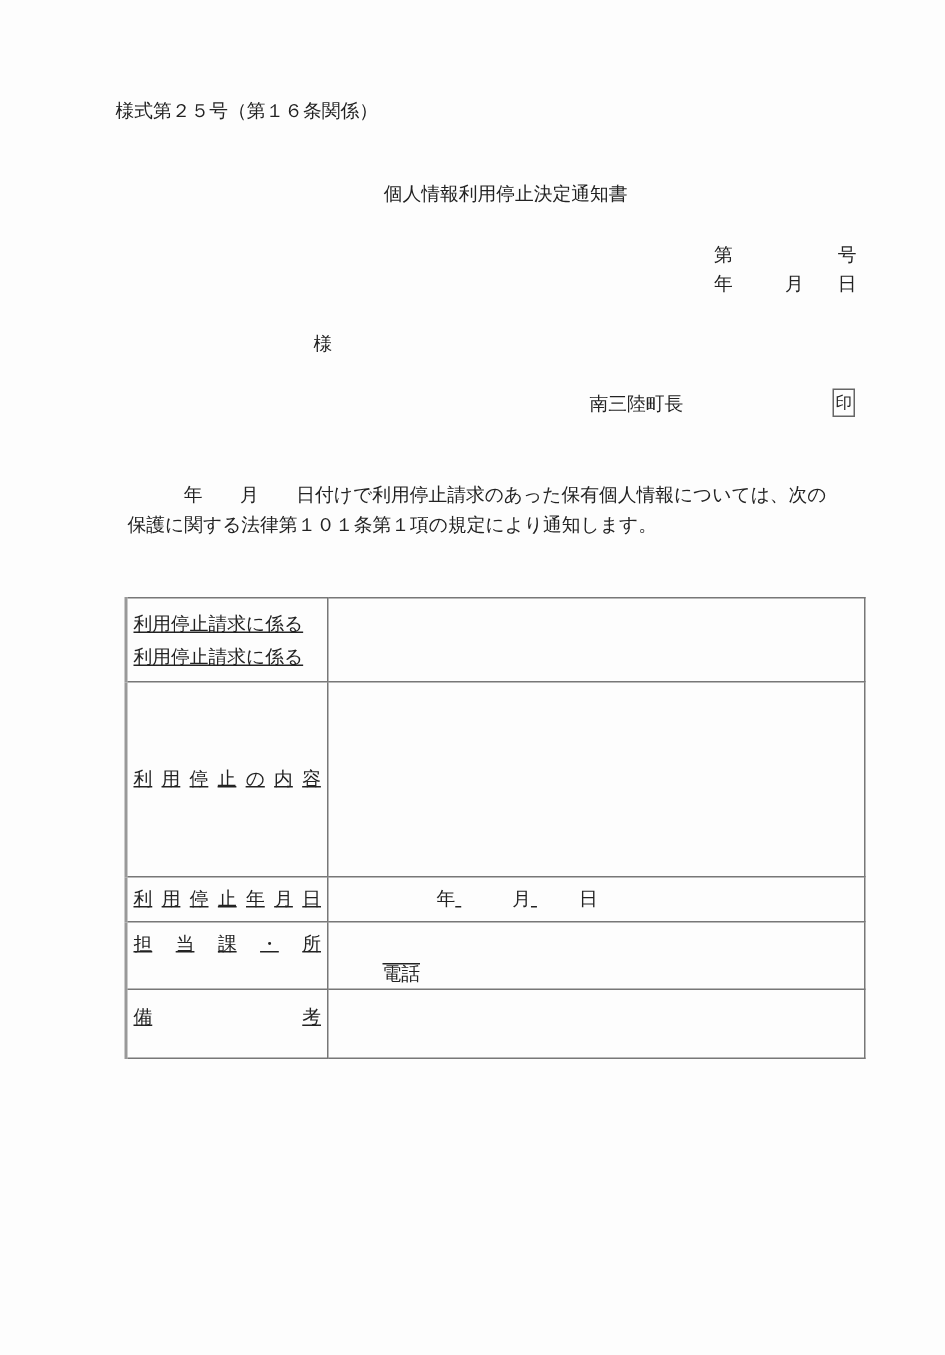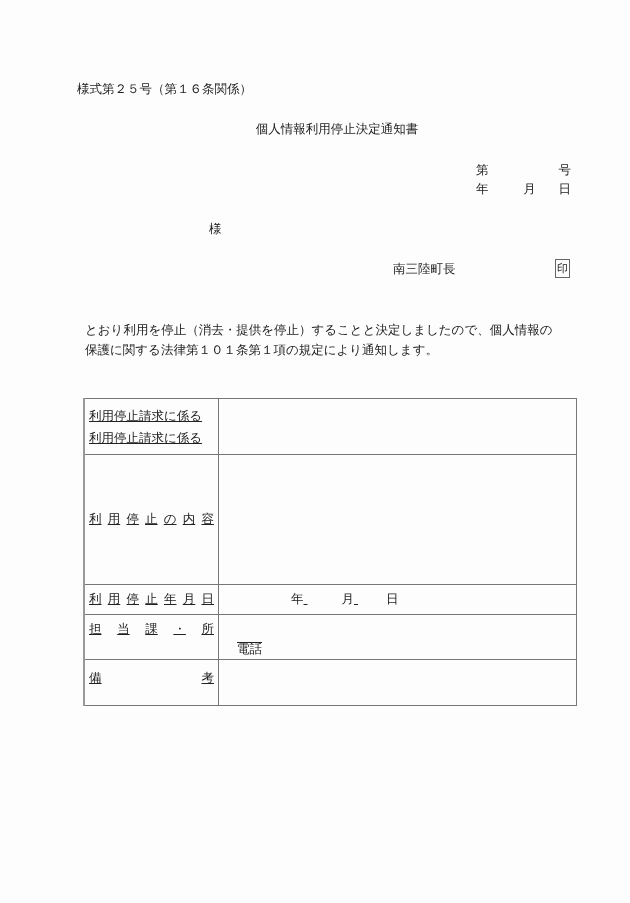--- a/index.html
+++ b/index.html
@@ -2,21 +2,21 @@
 <html><head>
 <meta charset="utf-8">
 <style>
   html, body { margin: 0; padding: 0; }
   body {
     width: 630px; height: 903px; background: #fdfdfd; position: relative;
     font-family: "DejaVu Serif", "Liberation Serif", serif;
     color: #222; font-size: 12.5px; overflow: hidden;
   }
   .abs { position: absolute; white-space: nowrap; }
-  .form-number { left: 77px; top: 81px; }
+  .form-number { left: 77px; top: 66px; }
   .title { left: 0; width: 630px; top: 121px; text-align: center; padding-left: 8px; box-sizing: border-box; margin-left: 18px; }
   .docno { left: 476px; top: 162px; width: 95px; }
   .docno .row { display: flex; justify-content: space-between; height: 19px; }
   .docno .row.date span:nth-child(2) { margin-left: 12px; }
   .addressee { left: 209px; top: 221px; }
   .sender { left: 355px; top: 261px; margin-left: 38px; }
   .seal { left: 555px; top: 259px; width: 13px; height: 17px; border: 1px solid #666; font-size: 11px; line-height: 17px; text-align: center; }
   .body-text { left: 85px; top: 320px; width: 500px; line-height: 19.5px; white-space: normal; }
   .body-text .line { display: block; white-space: nowrap; }
   table.form-table {
@@ -48,21 +48,21 @@
     <span>月</span>
     <span>日</span>
   </div>
 </div>
 
 <div class="abs addressee">様</div>
 <div class="abs sender">南三陸町長</div>
 <div class="abs seal">印</div>
 
 <div class="abs body-text">
-  <span class="line">とおり利用を停止（消去・提供を停止）することと決定しましたので、個人情報の</span>
+  <span class="line">　　　年　　月　　日付けで利用停止請求のあった保有個人情報については、次の</span>
   <span class="line">保護に関する法律第１０１条第１項の規定により通知します。</span>
 </div>
 
 <table class="form-table">
   <tbody>
       <tr style="height:56px">
     <td class="label two-line">
       <div>利用停止請求に係る</div>
       <div>利用停止請求に係る</div>
     </td>
@@ -103,21 +103,21 @@
   <tr style="height:45px">
     <td class="label">
       <div class="spread" style="position:relative; top:-8px">
         <span>担</span>
         <span>当</span>
         <span>課</span>
         <span>・</span>
         <span>所</span>
       </div>
     </td>
-    <td style="padding-left:18px">
+    <td style="padding-left:36px">
       <span class="phone-label">電話</span>
     </td>
   </tr>
   <tr style="height:46px">
     <td class="label">
       <div class="spread" style="position:relative; top:-4px">
         <span>備</span>
         <span>考</span>
       </div>
     </td>

